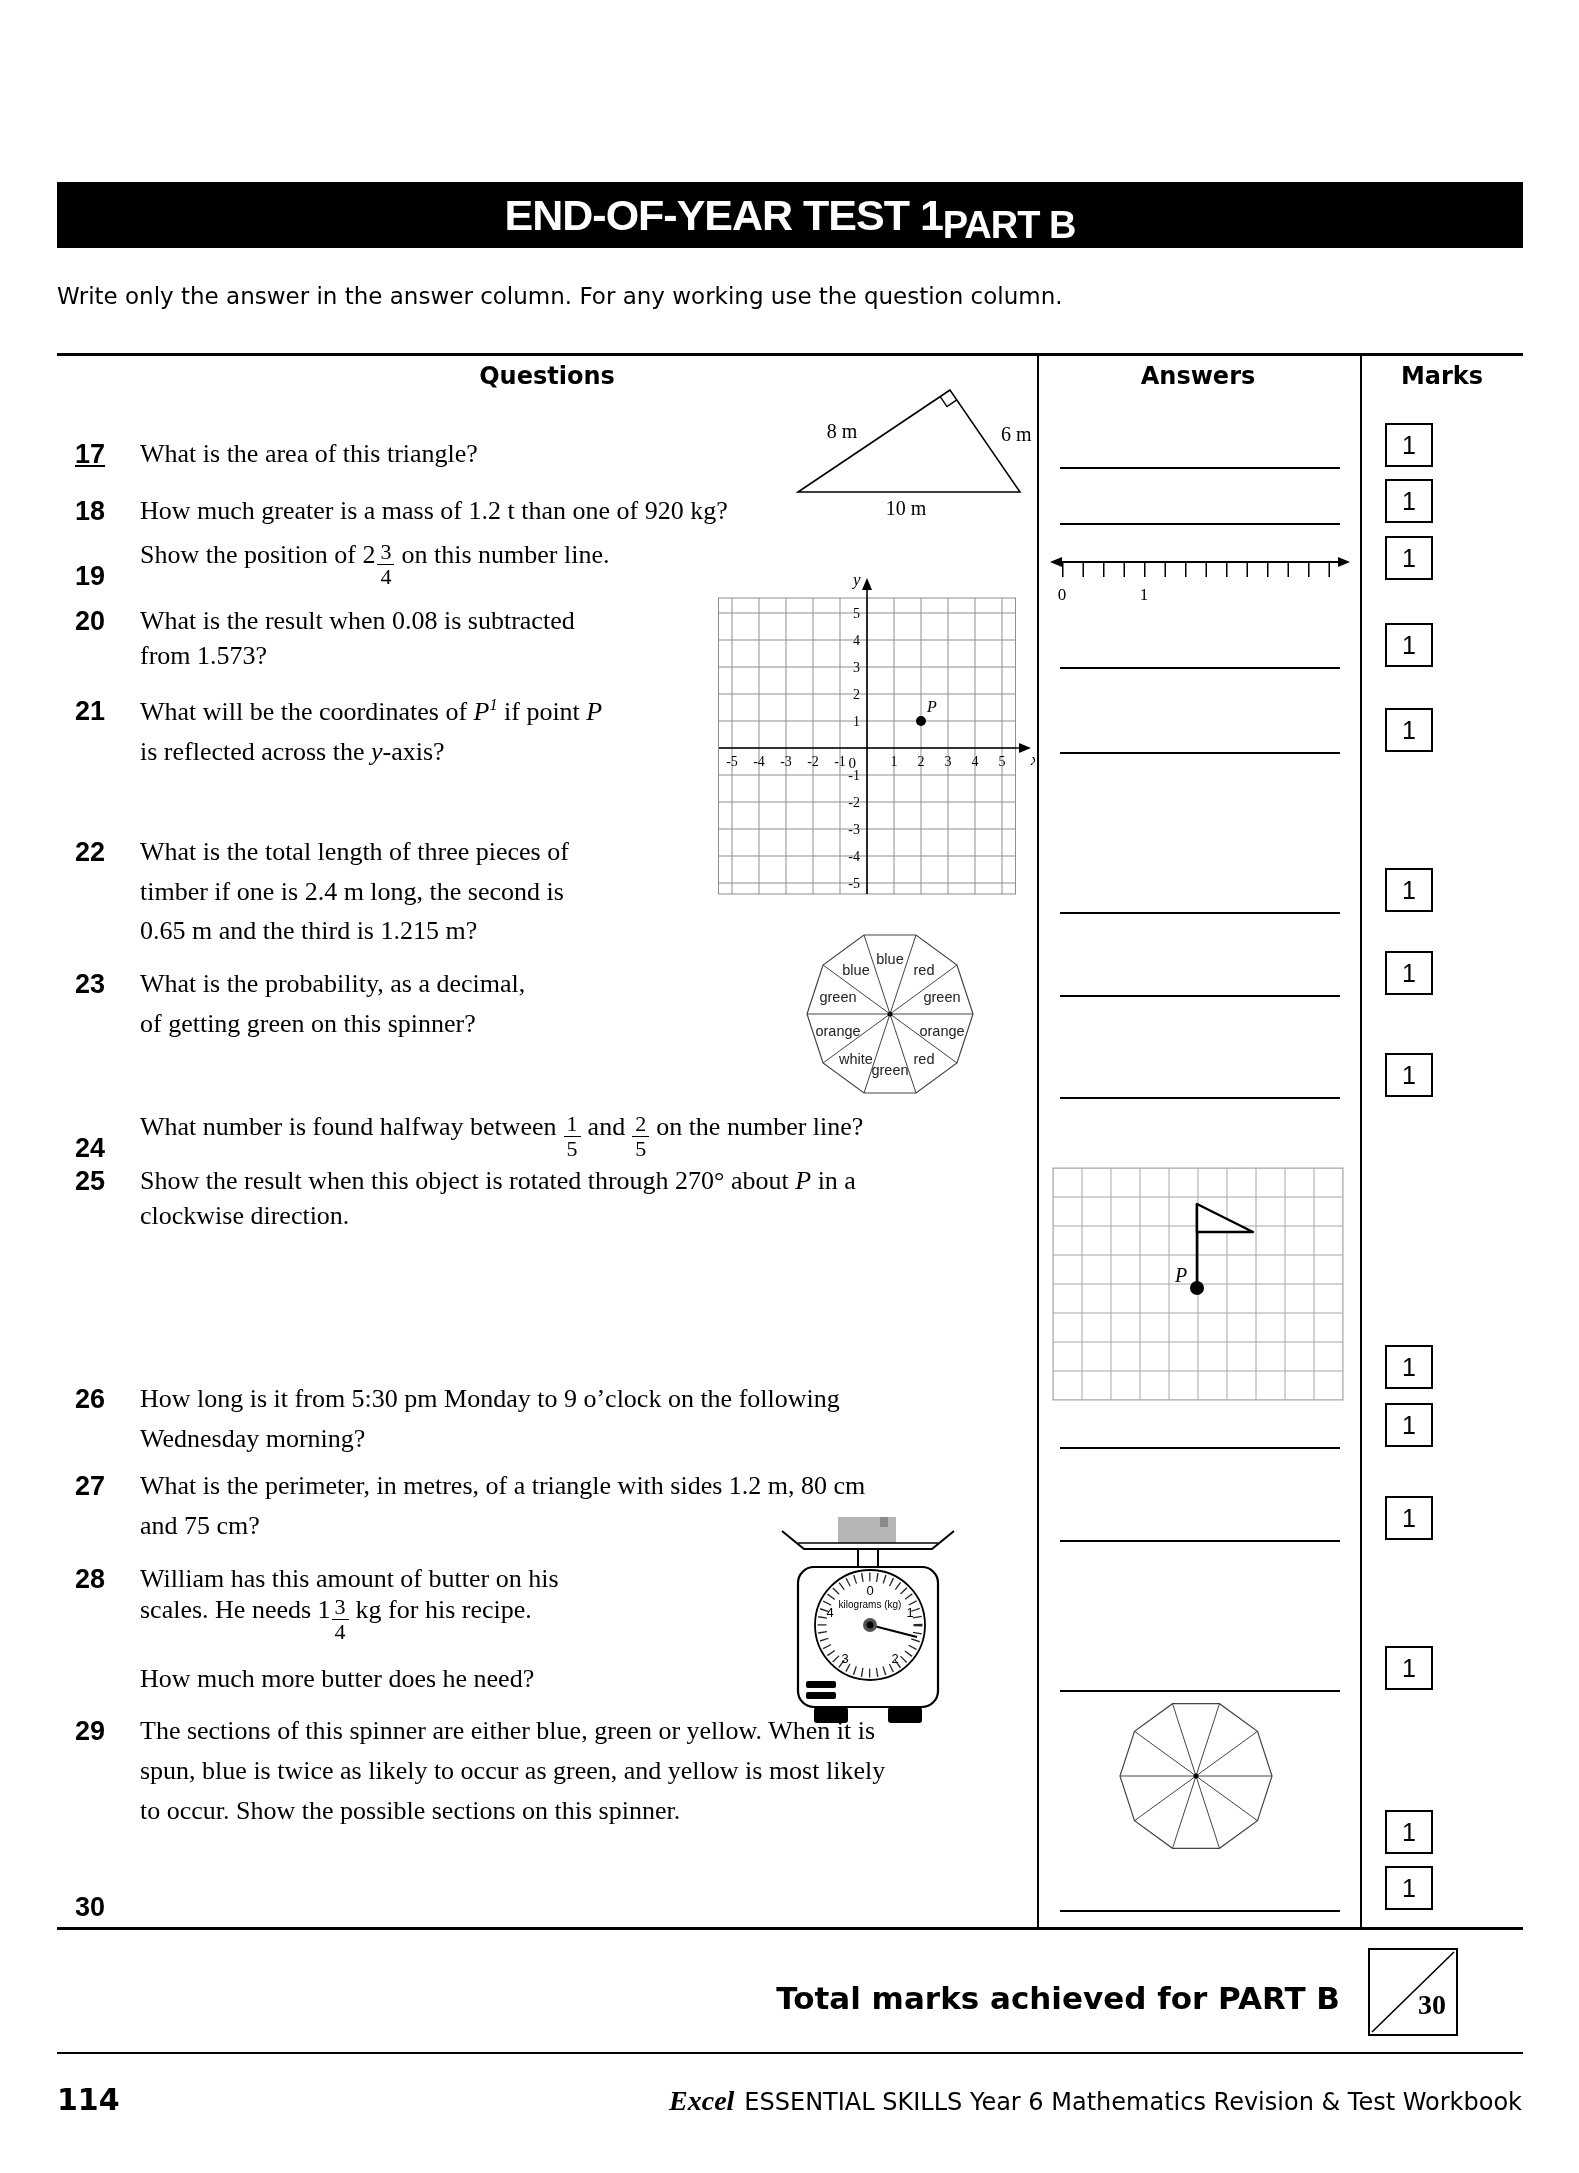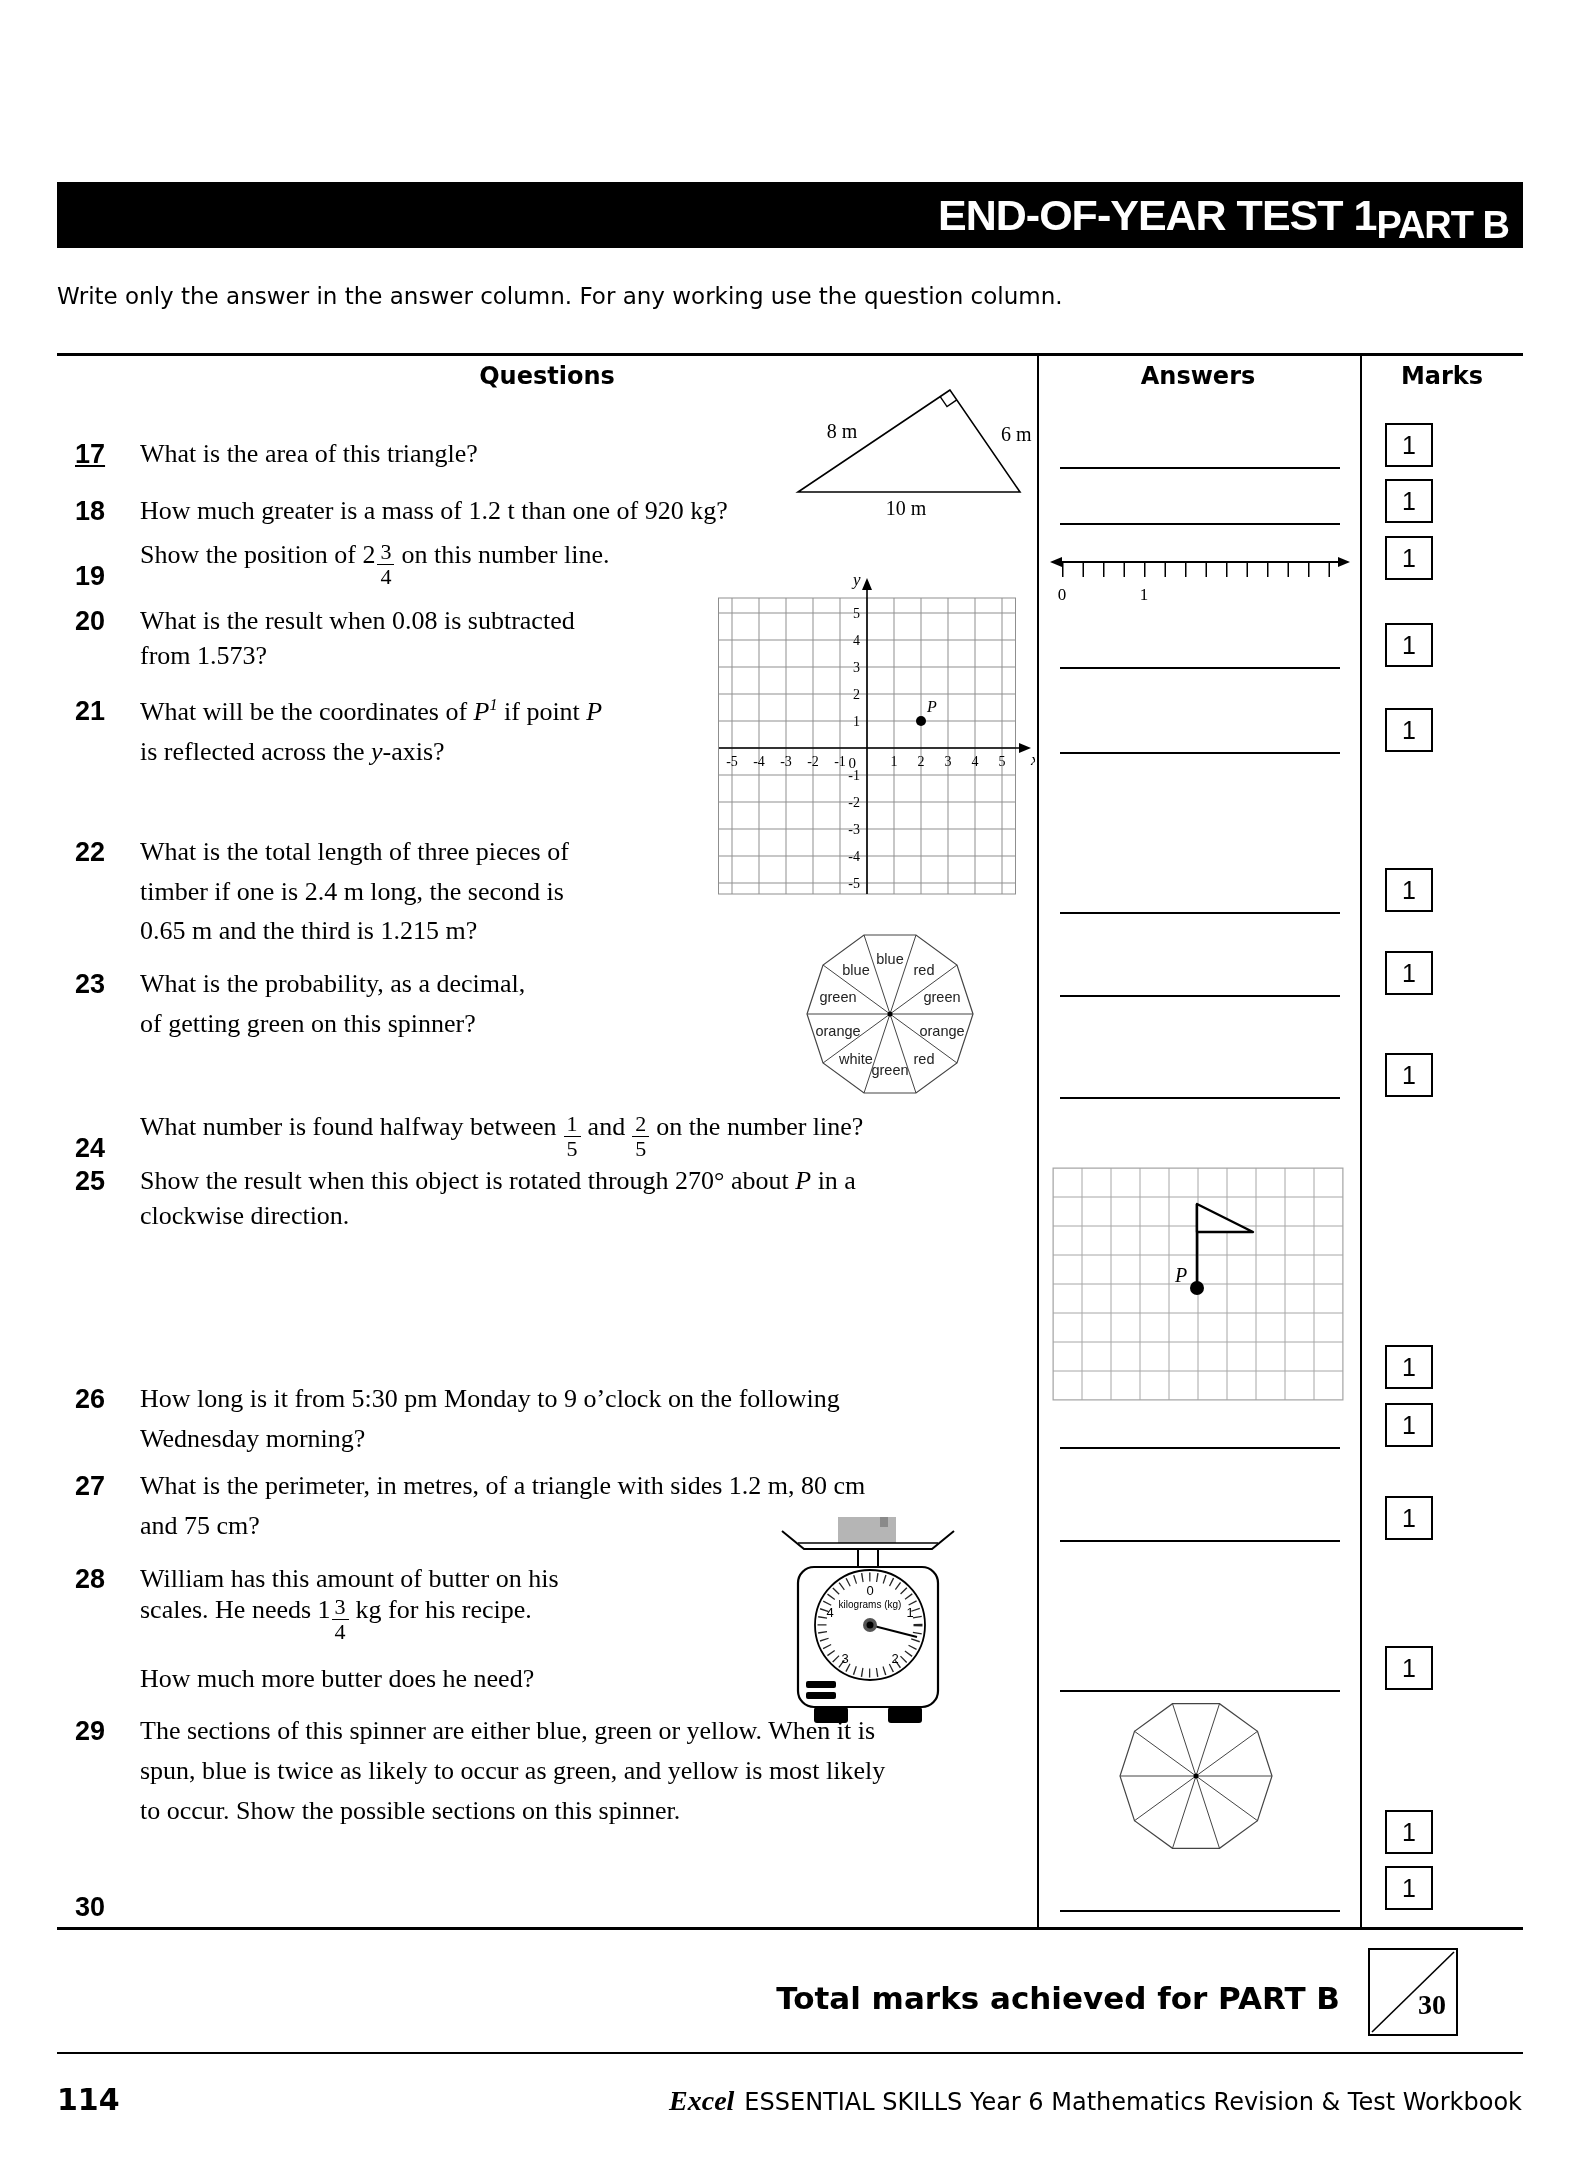--- a/index.html
+++ b/index.html
@@ -1,21 +1,21 @@
 <!DOCTYPE html>
 <html><head>
 <meta charset="utf-8">
 <style>
   html,body{margin:0;padding:0;background:#e8e8e8;}
   #page{position:relative;width:1579px;height:2173px;background:#fff;margin:0 auto;overflow:hidden;
         font-family:"Liberation Serif",serif;color:#000;}
   .abs{position:absolute;}
   
   #titlebar{left:57px;top:182px;width:1466px;height:66px;background:#000;color:#fff;
-            display:flex;align-items:center;justify-content:flex-end;padding:4px 14px;box-sizing:border-box;}
+            display:flex;align-items:center;justify-content:center;padding:4px 14px;box-sizing:border-box;}
   #titlebar .t1{font:bold 43px "Liberation Sans",sans-serif;letter-spacing:-1px;}
   #titlebar .t2{font:bold 38px "Liberation Sans",sans-serif;letter-spacing:-1px;margin-top:20px;}
   #instruction{left:57px;top:283px;font:23px "DejaVu Sans",sans-serif;white-space:nowrap;}
   
   .hrule{position:absolute;background:#000;}
   .vrule{position:absolute;background:#000;}
   .colhead{position:absolute;font:bold 24px "DejaVu Sans",sans-serif;transform:translateX(-50%);}
   
   .qnum{position:absolute;left:75px;font:bold 27px "Liberation Sans",sans-serif;}
   .qtext{position:absolute;left:140px;font:26px "Liberation Serif",serif;white-space:nowrap;}

